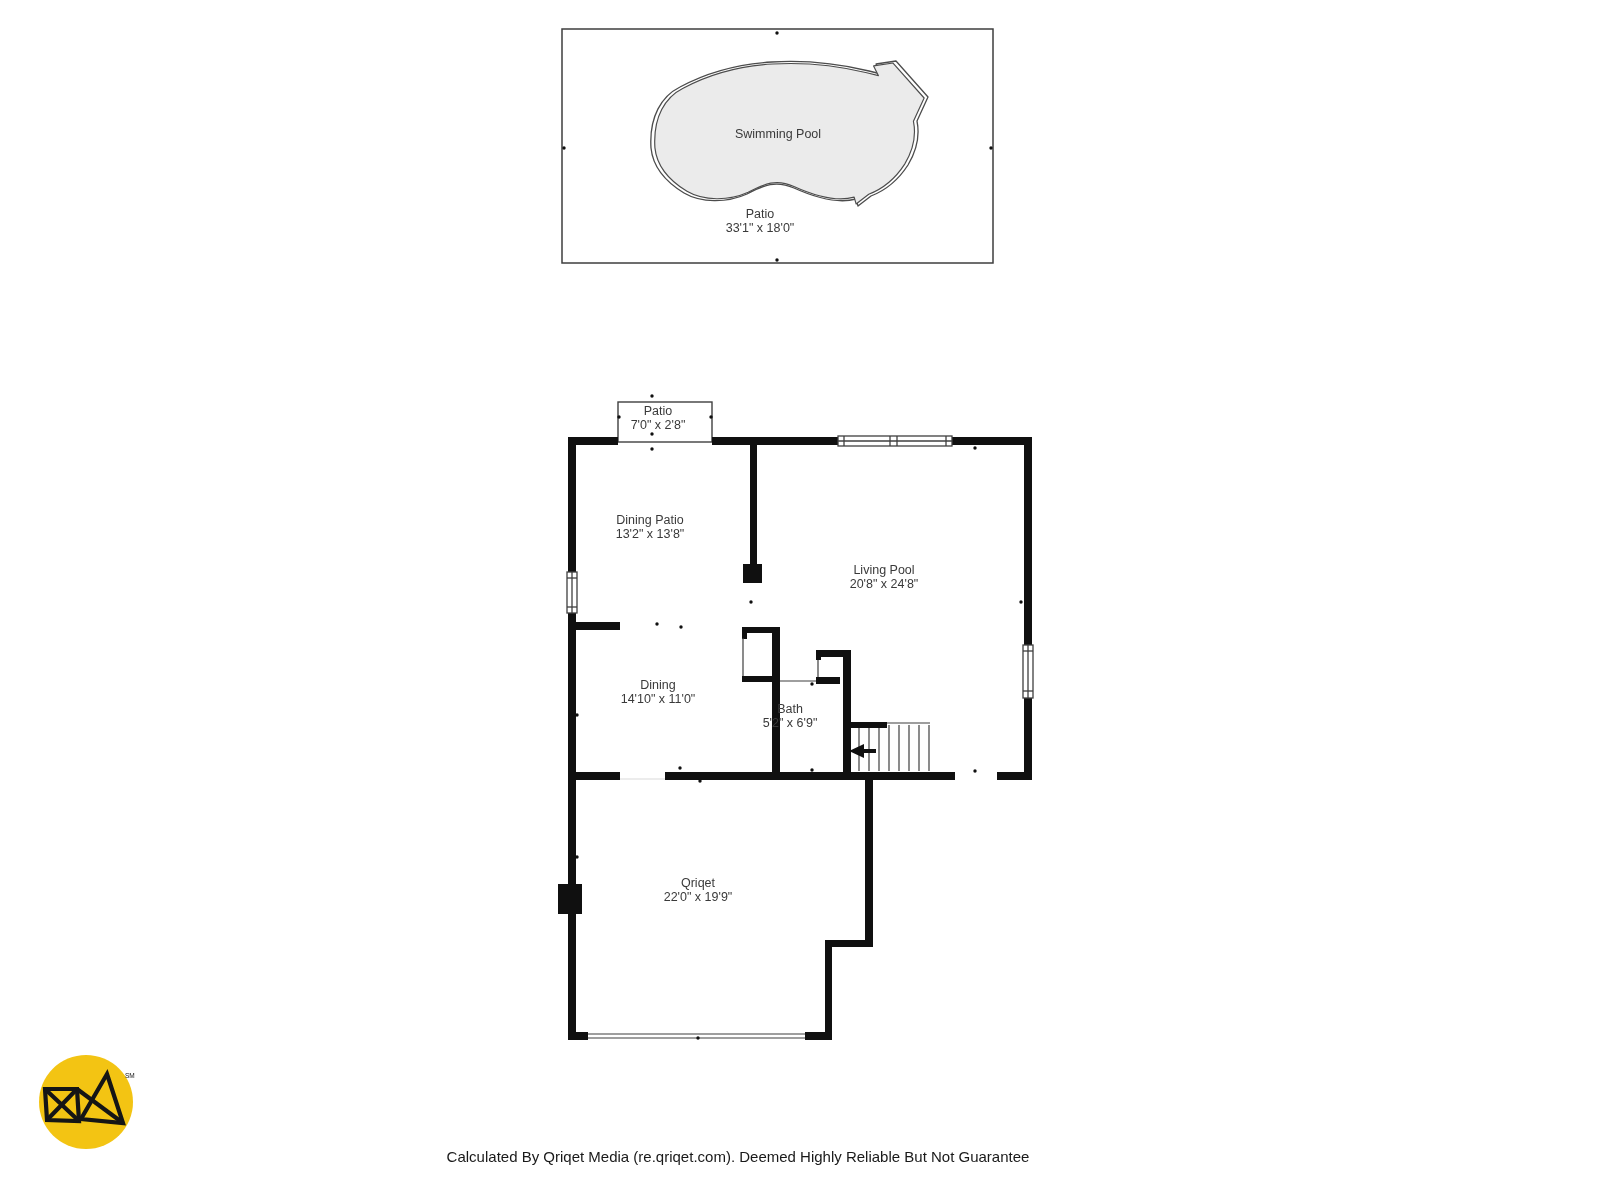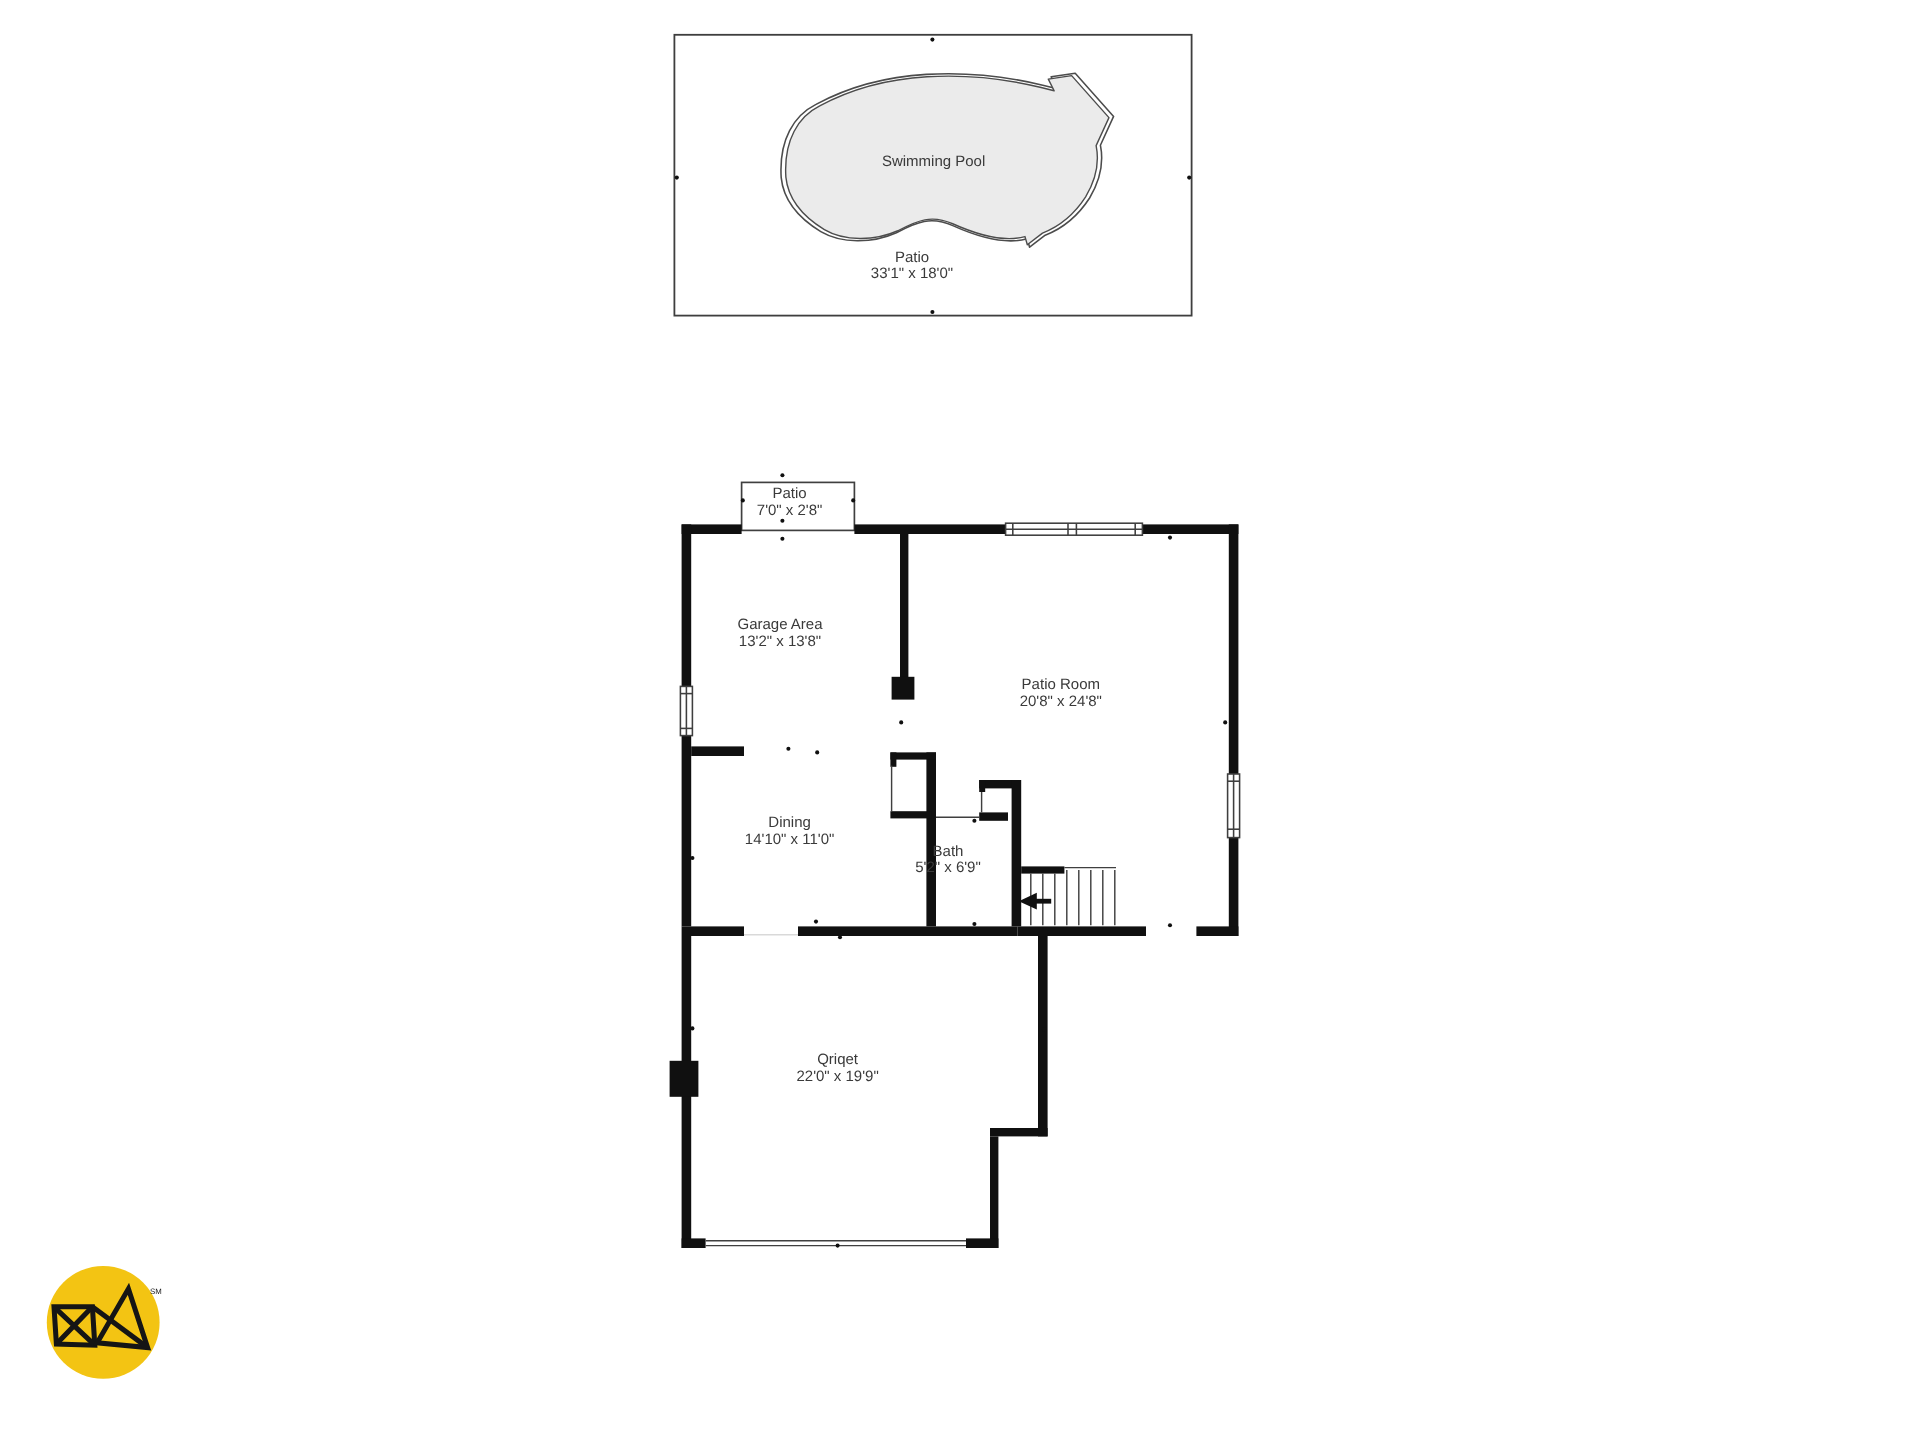--- a/index.html
+++ b/index.html
@@ -168,45 +168,46 @@
     <div class="room-name">Patio</div>
     <div class="room-dims">33'1" x 18'0"</div>
   </div>
 
   <div class="room-label" style="left:658px;top:404px">
     <div class="room-name">Patio</div>
     <div class="room-dims">7'0" x 2'8"</div>
   </div>
 
   <div class="room-label" style="left:650px;top:513px">
-    <div class="room-name">Garage Area</div>
+    <div class="room-name">Dining Patio</div>
     <div class="room-dims">13'2" x 13'8"</div>
   </div>
 
   <div class="room-label" style="left:884px;top:563px">
-    <div class="room-name">Patio Room</div>
+    <div class="room-name">Living Pool</div>
     <div class="room-dims">20'8" x 24'8"</div>
   </div>
 
   <div class="room-label" style="left:658px;top:678px">
     <div class="room-name">Dining</div>
     <div class="room-dims">14'10" x 11'0"</div>
   </div>
 
   <div class="room-label" style="left:790px;top:702px">
     <div class="room-name">Bath</div>
     <div class="room-dims">5'2" x 6'9"</div>
   </div>
 
   <div class="room-label" style="left:698px;top:876px">
     <div class="room-name">Qriqet</div>
     <div class="room-dims">22'0" x 19'9"</div>
   </div>
 
 
+  <div class="disclaimer">Calculated By Qriqet Media (re.qriqet.com). Deemed Highly Reliable But Not Guarantee</div>
 
   <svg class="logo-svg" width="100" height="100" viewBox="0 0 100 100">
     <circle cx="50" cy="50" r="47" fill="#F3C413"></circle>
     <g stroke="#151515" stroke-width="4.2" fill="none" stroke-linejoin="miter">
       <path d="M9,37 L41,37 L43,69 L11,68 Z"></path>
       <path d="M9,37 L43,69 M11,68 L41,37"></path>
       <path d="M71,22 L87,71 L45,67 Z"></path>
       <path d="M41,37 L87,71"></path>
     </g>
     <text x="89" y="26" font-size="6.5" font-family="Liberation Sans, sans-serif" fill="#151515">SM</text>

